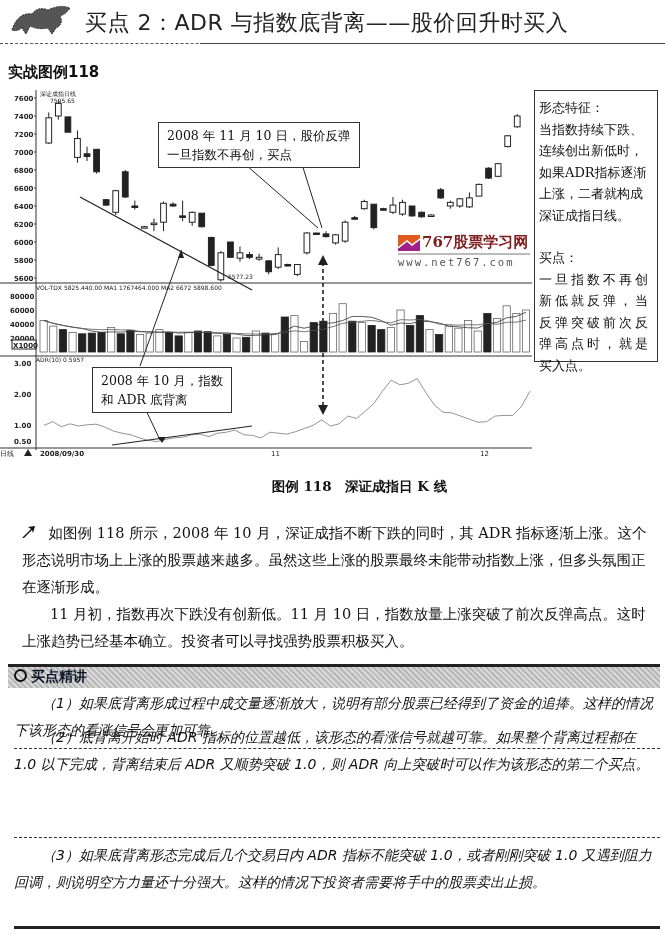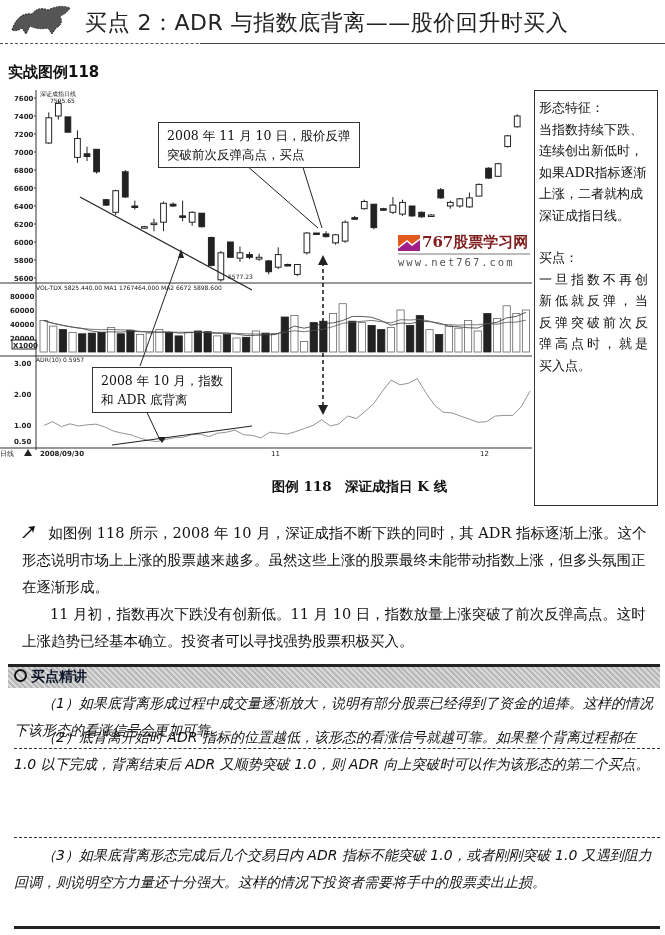--- a/index.html
+++ b/index.html
@@ -4,21 +4,21 @@
 <style>
   html,body{margin:0;padding:0;background:#fff;}
   body{width:665px;height:935px;position:relative;overflow:hidden;font-family:"DejaVu Serif",serif;color:#111;}
   .abs{position:absolute;}
   .header-title{left:85px;top:8px;font-family:"DejaVu Sans",sans-serif;font-size:22px;color:#222;letter-spacing:0.5px;white-space:nowrap;}
   .bull{left:8px;top:2px;width:70px;height:34px;}
   .header-rule{left:0;top:43px;width:665px;height:0;border-top:1px dashed #555;}
   .header-rule2{left:200px;top:43px;width:465px;height:1px;background:#444;}
   .example-label{left:8px;top:63px;font-family:"DejaVu Sans",sans-serif;font-weight:bold;font-size:15px;}
   .chart{left:0;top:85px;width:665px;height:380px;}
-  .side-box{left:534px;top:90px;width:124px;height:416px;border:1px solid #333;background:#fff;box-sizing:border-box;padding:6px 4px;font-size:13px;line-height:21.5px;}
+  .side-box{left:534px;top:90px;width:124px;height:272px;border:1px solid #333;background:#fff;box-sizing:border-box;padding:6px 4px;font-size:13px;line-height:21.5px;}
   .side-box p{margin:0;}
   .side-gap{height:21px;}
   .callout{border:1px solid #333;border-radius:0;background:#fff;font-size:12.5px;line-height:19px;padding:3px 8px;white-space:nowrap;}
   .callout1{left:158px;top:122px;}
   .callout2{left:92px;top:367px;}
   .watermark{left:398px;top:233px;width:132px;}
   .wm-brand{font-family:"DejaVu Serif",serif;font-weight:bold;color:#7f1d1d;font-size:15px;position:absolute;left:24px;top:0;white-space:nowrap;}
   .wm-url{font-family:"DejaVu Sans Mono",monospace;color:#555;font-size:10.5px;letter-spacing:2px;position:absolute;left:0;top:23px;white-space:nowrap;}
   .wm-bar{position:absolute;left:0;top:20px;width:132px;height:2px;background:#bbb;}
   .caption{left:0;width:665px;top:478px;text-align:center;font-size:13.5px;font-weight:bold;margin-left:27px;}
@@ -254,21 +254,21 @@
       <line x1="323" y1="262" x2="323" y2="408" stroke="#222" stroke-width="1.6" stroke-dasharray="4 3"></line>
       <polygon points="318,265 323,255 328,265" fill="#222"></polygon>
       <polygon points="318,405 323,415 328,405" fill="#222"></polygon>
       <polygon points="178,258 181,249 184,258" fill="#222"></polygon>
       <polygon points="158,437 162,443 166,437" fill="#222"></polygon>
     </g>
 </svg>
 
 <div class="abs callout callout1">
   <div>2008 年 11 月 10 日，股价反弹</div>
-  <div>突破前次反弹高点，买点</div>
+  <div>一旦指数不再创，买点</div>
 </div>
 <div class="abs callout callout2">
   <div>2008 年 10 月，指数</div>
   <div>和 ADR 底背离</div>
 </div>
 
 <div class="abs watermark">
   <svg style="position:absolute;left:0;top:2px" width="22" height="16">
     <rect x="0" y="0" width="22" height="16" fill="#a0208a"></rect>
     <polygon points="0,0 22,0 22,4 14,10 9,6 0,13" fill="#e05a1e"></polygon>

